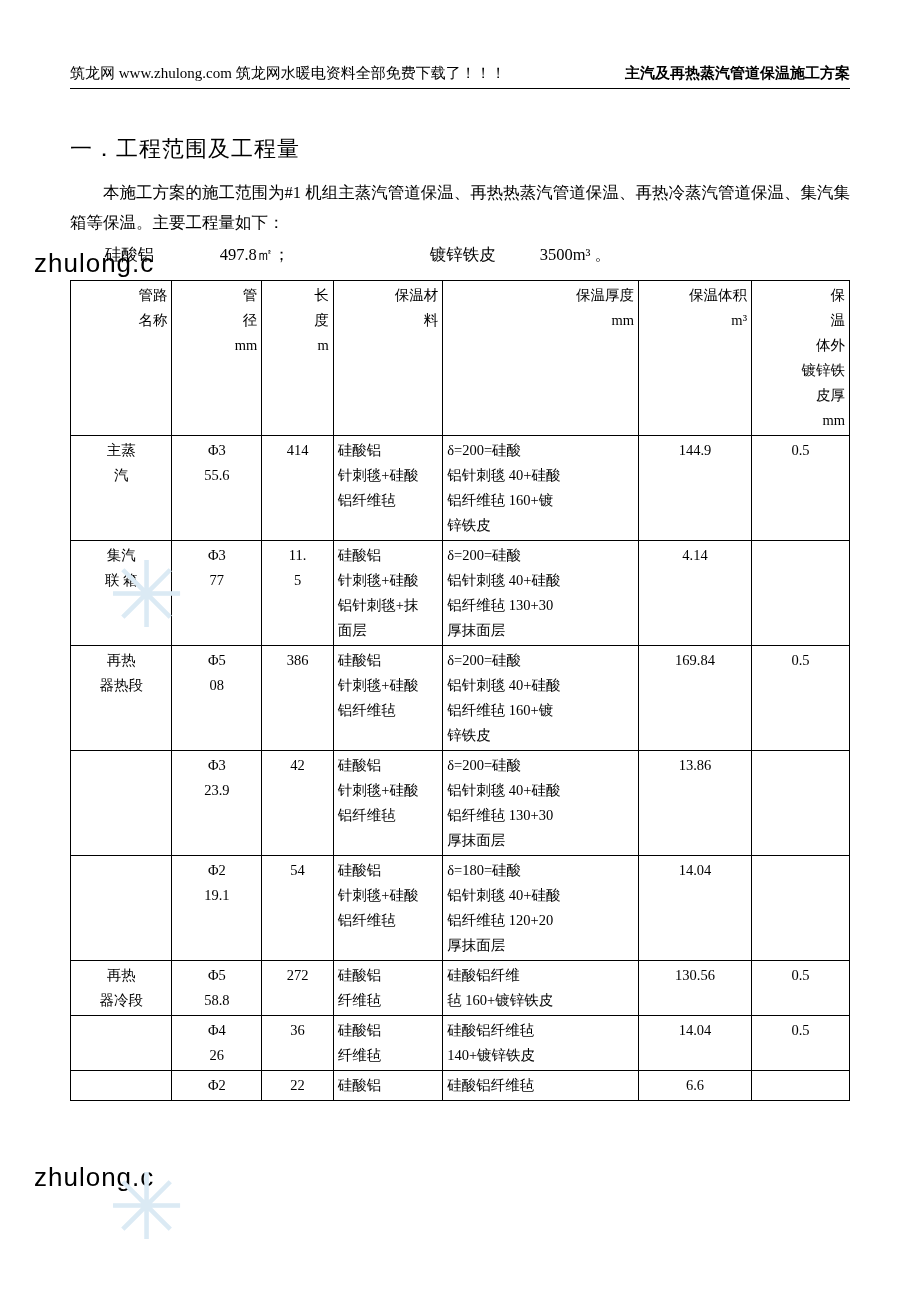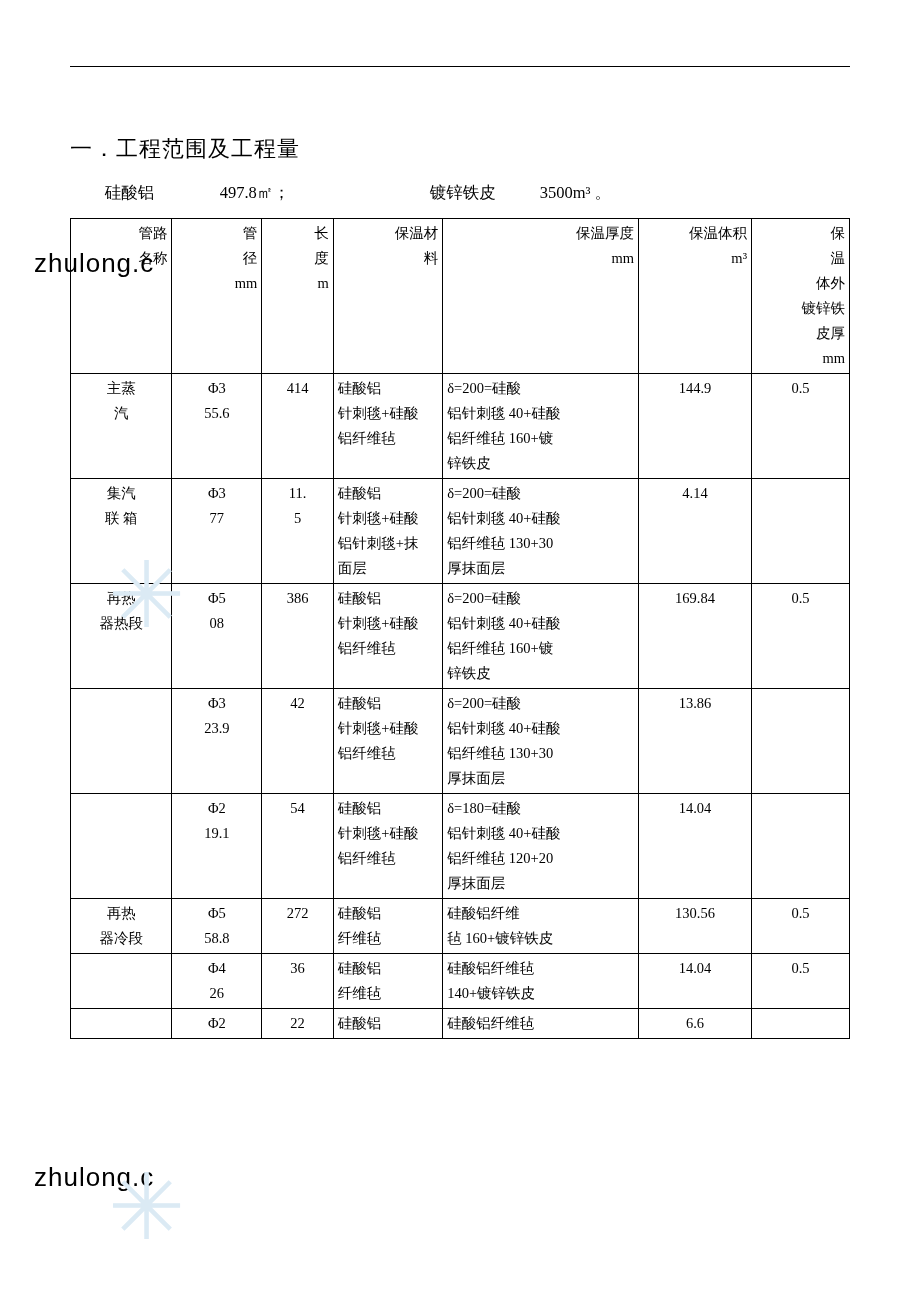--- a/index.html
+++ b/index.html
@@ -133,26 +133,29 @@
 
 <div class="page">
 
   <div class="wm wm1">zhulong.c</div>
   <div class="wm wm2">zhulong.c</div>
   <div class="snow snow1">✳</div>
   <div class="snow snow2">✳</div>
 
   <div class="header">
     <div class="header-inner">
+      <span class="header-left">筑龙网 www.zhulong.com 筑龙网水暖电资料全部免费下载了！！！</span>
+      <span class="header-right">主汽及再热蒸汽管道保温施工方案</span>
     </div>
     <div class="header-rule"></div>
   </div>
 
   <h1 class="doc-title">一．工程范围及工程量</h1>
 
+  <p class="body-text">本施工方案的施工范围为#1 机组主蒸汽管道保温、再热热蒸汽管道保温、再热冷蒸汽管道保温、集汽集箱等保温。主要工程量如下：</p>
 
   <div class="qty-line">
     <span class="lbl">硅酸铝</span>
     <span class="val">497.8㎡；</span>
     <span class="lbl2">镀锌铁皮</span>
     <span class="val">3500m³ 。</span>
   </div>
 
 
   <table class="mat-table">

